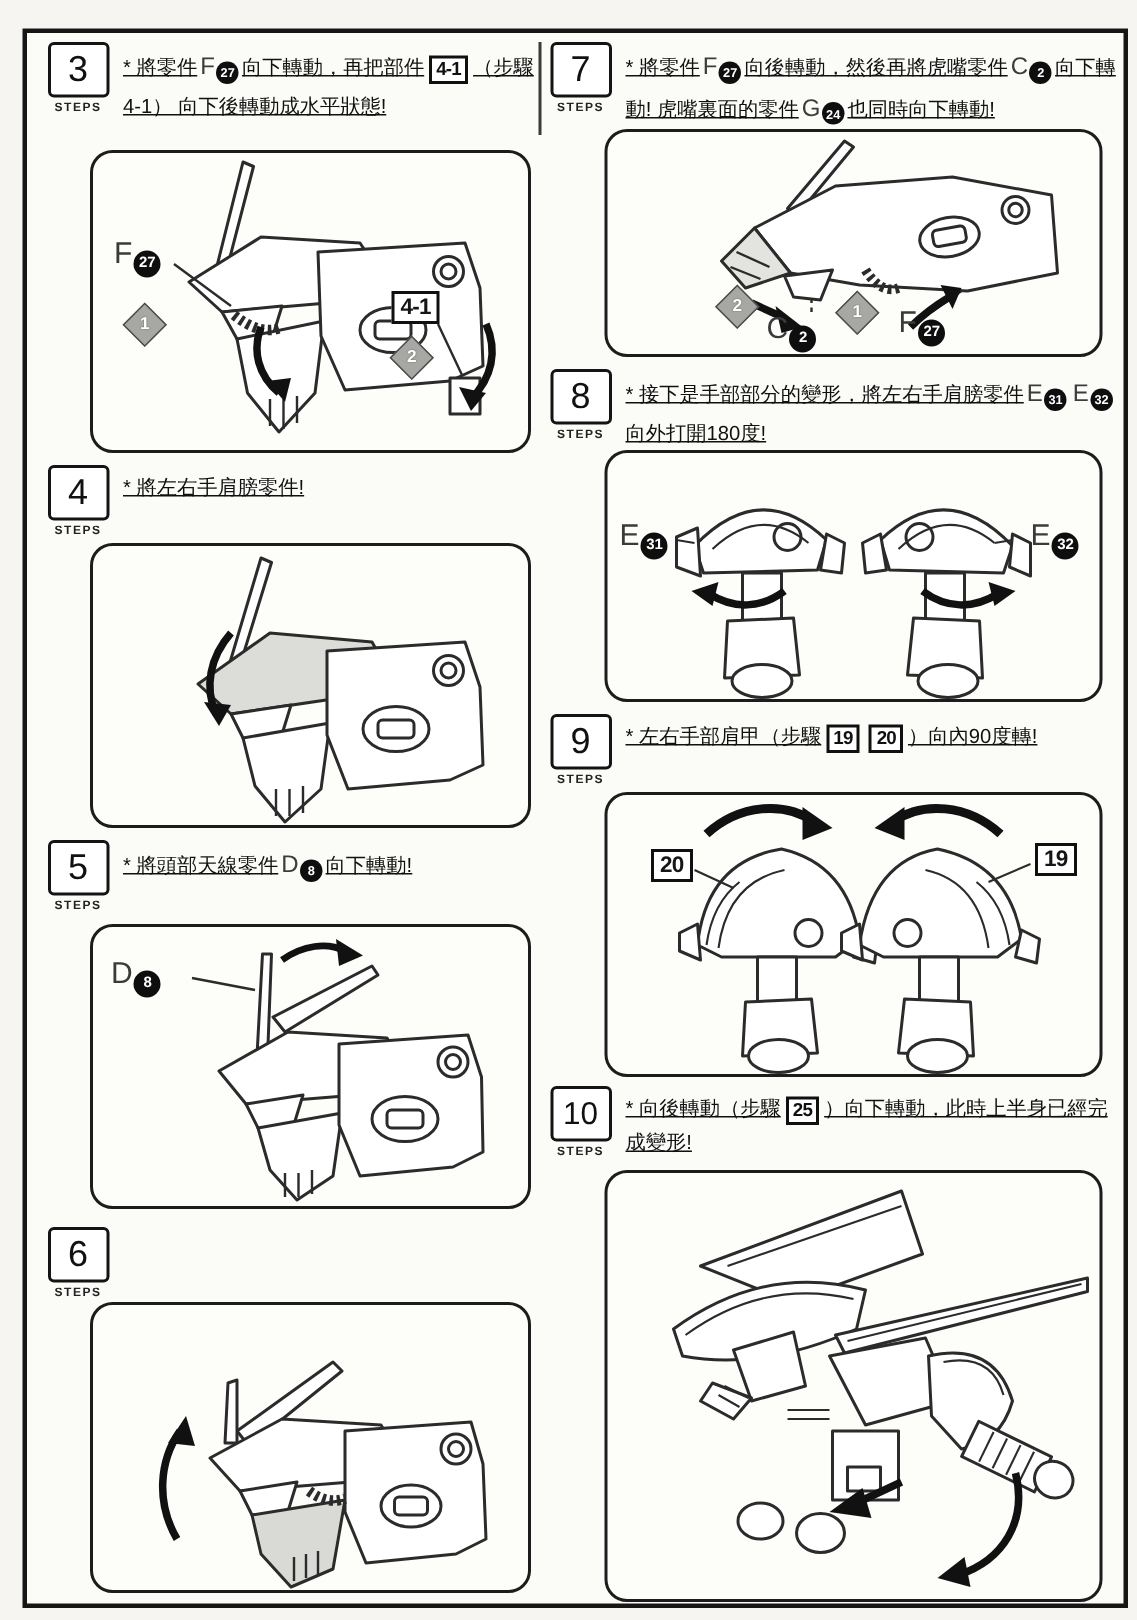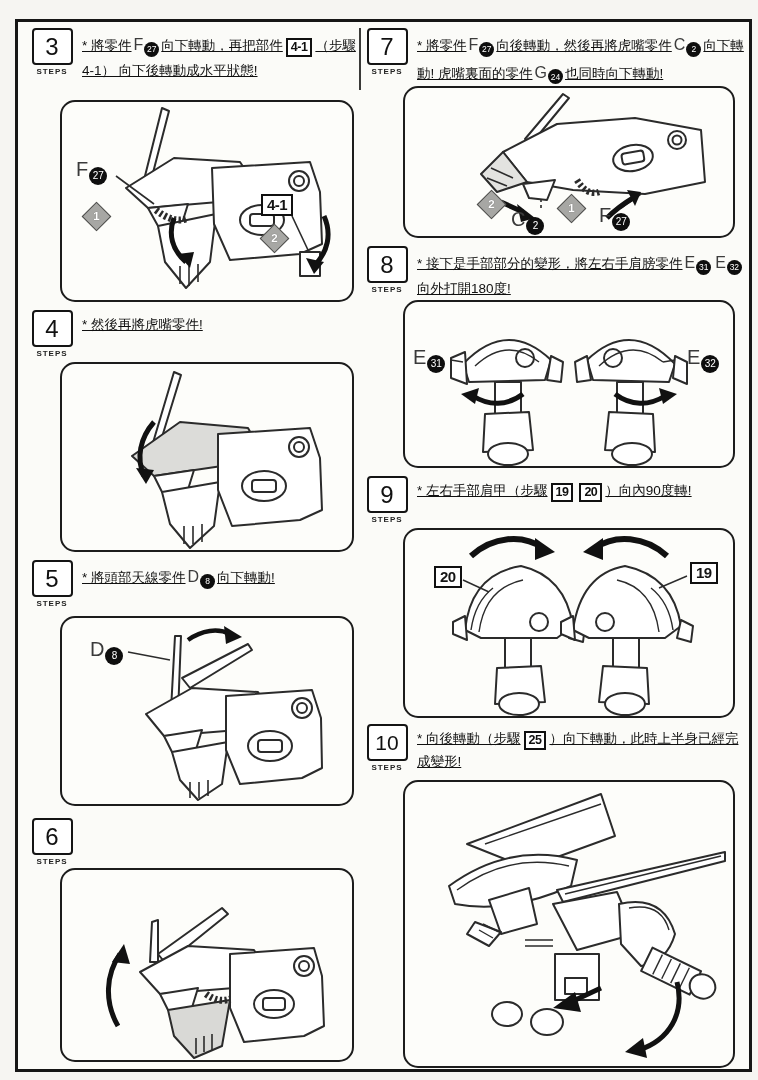--- a/index.html
+++ b/index.html
@@ -25,21 +25,21 @@
   }
   .stepcap{display:block;font-size:8px;letter-spacing:1px;color:#232323;margin-top:2px;font-weight:bold;}
   .instr{
     margin-left:8px;padding-top:3px;
     font-size:13.5px;line-height:1.72;color:#101010;
   }
   .instr .seg{white-space:pre-wrap;text-decoration:underline;}
   .pletter{font-size:16px;color:#3c3c3c;font-weight:500;margin:0 1px 0 2px;}
   .pcirc{
     display:inline-flex;width:15px;height:15px;border-radius:50%;
-    background:#0e0e0e;color:#fff;font-size:8.5px;font-weight:normal;
+    background:#0e0e0e;color:#fff;font-size:8.5px;font-weight:bold;
     align-items:center;justify-content:center;vertical-align:-2px;margin-right:2px;
   }
   .boxref{
     display:inline-block;border:2px solid #101010;background:#fff;
     padding:0 3px;margin:0 3px;font-weight:bold;font-size:12.5px;line-height:15px;
     vertical-align:-1px;letter-spacing:-0.5px;text-align:center;
   }
   
   .fig{
     position:absolute;border:2.5px solid #1c1c1c;border-radius:15px;background:#fdfdfa;
@@ -111,21 +111,21 @@
     <div class="fig-label" style="left:202px;top:126px;">
       <span class="diamond"><b>2</b></span>
     </div>
   </div>
 
   <div class="step" style="left:30px;top:310px;width:330px;">
     <div class="stepcol">
       <span class="stepnum">4</span>
       <span class="stepcap">STEPS</span>
     </div>
-    <div class="instr" style="width:278px;"><span class="seg">* 然後再將虎嘴零件!</span></div>
+    <div class="instr" style="width:278px;"><span class="seg">* 將左右手肩膀零件!</span></div>
   </div>
 
   <div class="fig" style="left:60px;top:362px;width:290px;height:186px;">
     <svg viewBox="0 0 290 186">
       <g fill="#fff" stroke="#2b2b2b" stroke-width="2" stroke-linejoin="round" stroke-linecap="round">
         <polygon points="112,8 119,11 96,86 90,82"></polygon>
         <path d="M70,92 L118,58 L186,64 L204,96 L160,102 L92,112 Z" fill="#dcdcd9"></path>
         <path d="M92,112 L132,106 L124,132 L100,128 Z"></path>
         <path d="M100,128 L158,118 L152,162 L128,184 L108,160 Z"></path>
         <path d="M156,70 L248,64 L258,94 L260,146 L238,156 L170,162 L156,126 Z"></path>
@@ -164,21 +164,21 @@
         <ellipse cx="208" cy="128" rx="22" ry="15"></ellipse>
           <rect x="196" y="122" width="24" height="12" rx="3"></rect>
       </g>
       <g stroke="#2b2b2b" stroke-width="1.6" fill="none">
         <path d="M128,164 V180 M137,164 V180 M146,162 V178"></path>
         <line x1="66" y1="34" x2="108" y2="42"></line>
       </g>
       <path d="M126,22 C140,12 156,10 168,16" stroke="#111" stroke-width="4.5" fill="none"></path>
       <polygon points="162,8 180,19 164,26" fill="#111"></polygon>
     </svg>
-    <div class="fig-label" style="left:26px;top:20px;">
+    <div class="fig-label" style="left:10px;top:20px;">
       <span class="pletter lg">D</span><span class="pcirc lg">8</span>
     </div>
   </div>
 
   <div class="step" style="left:30px;top:818px;width:330px;">
     <div class="stepcol">
       <span class="stepnum">6</span>
       <span class="stepcap">STEPS</span>
     </div>
   </div>

